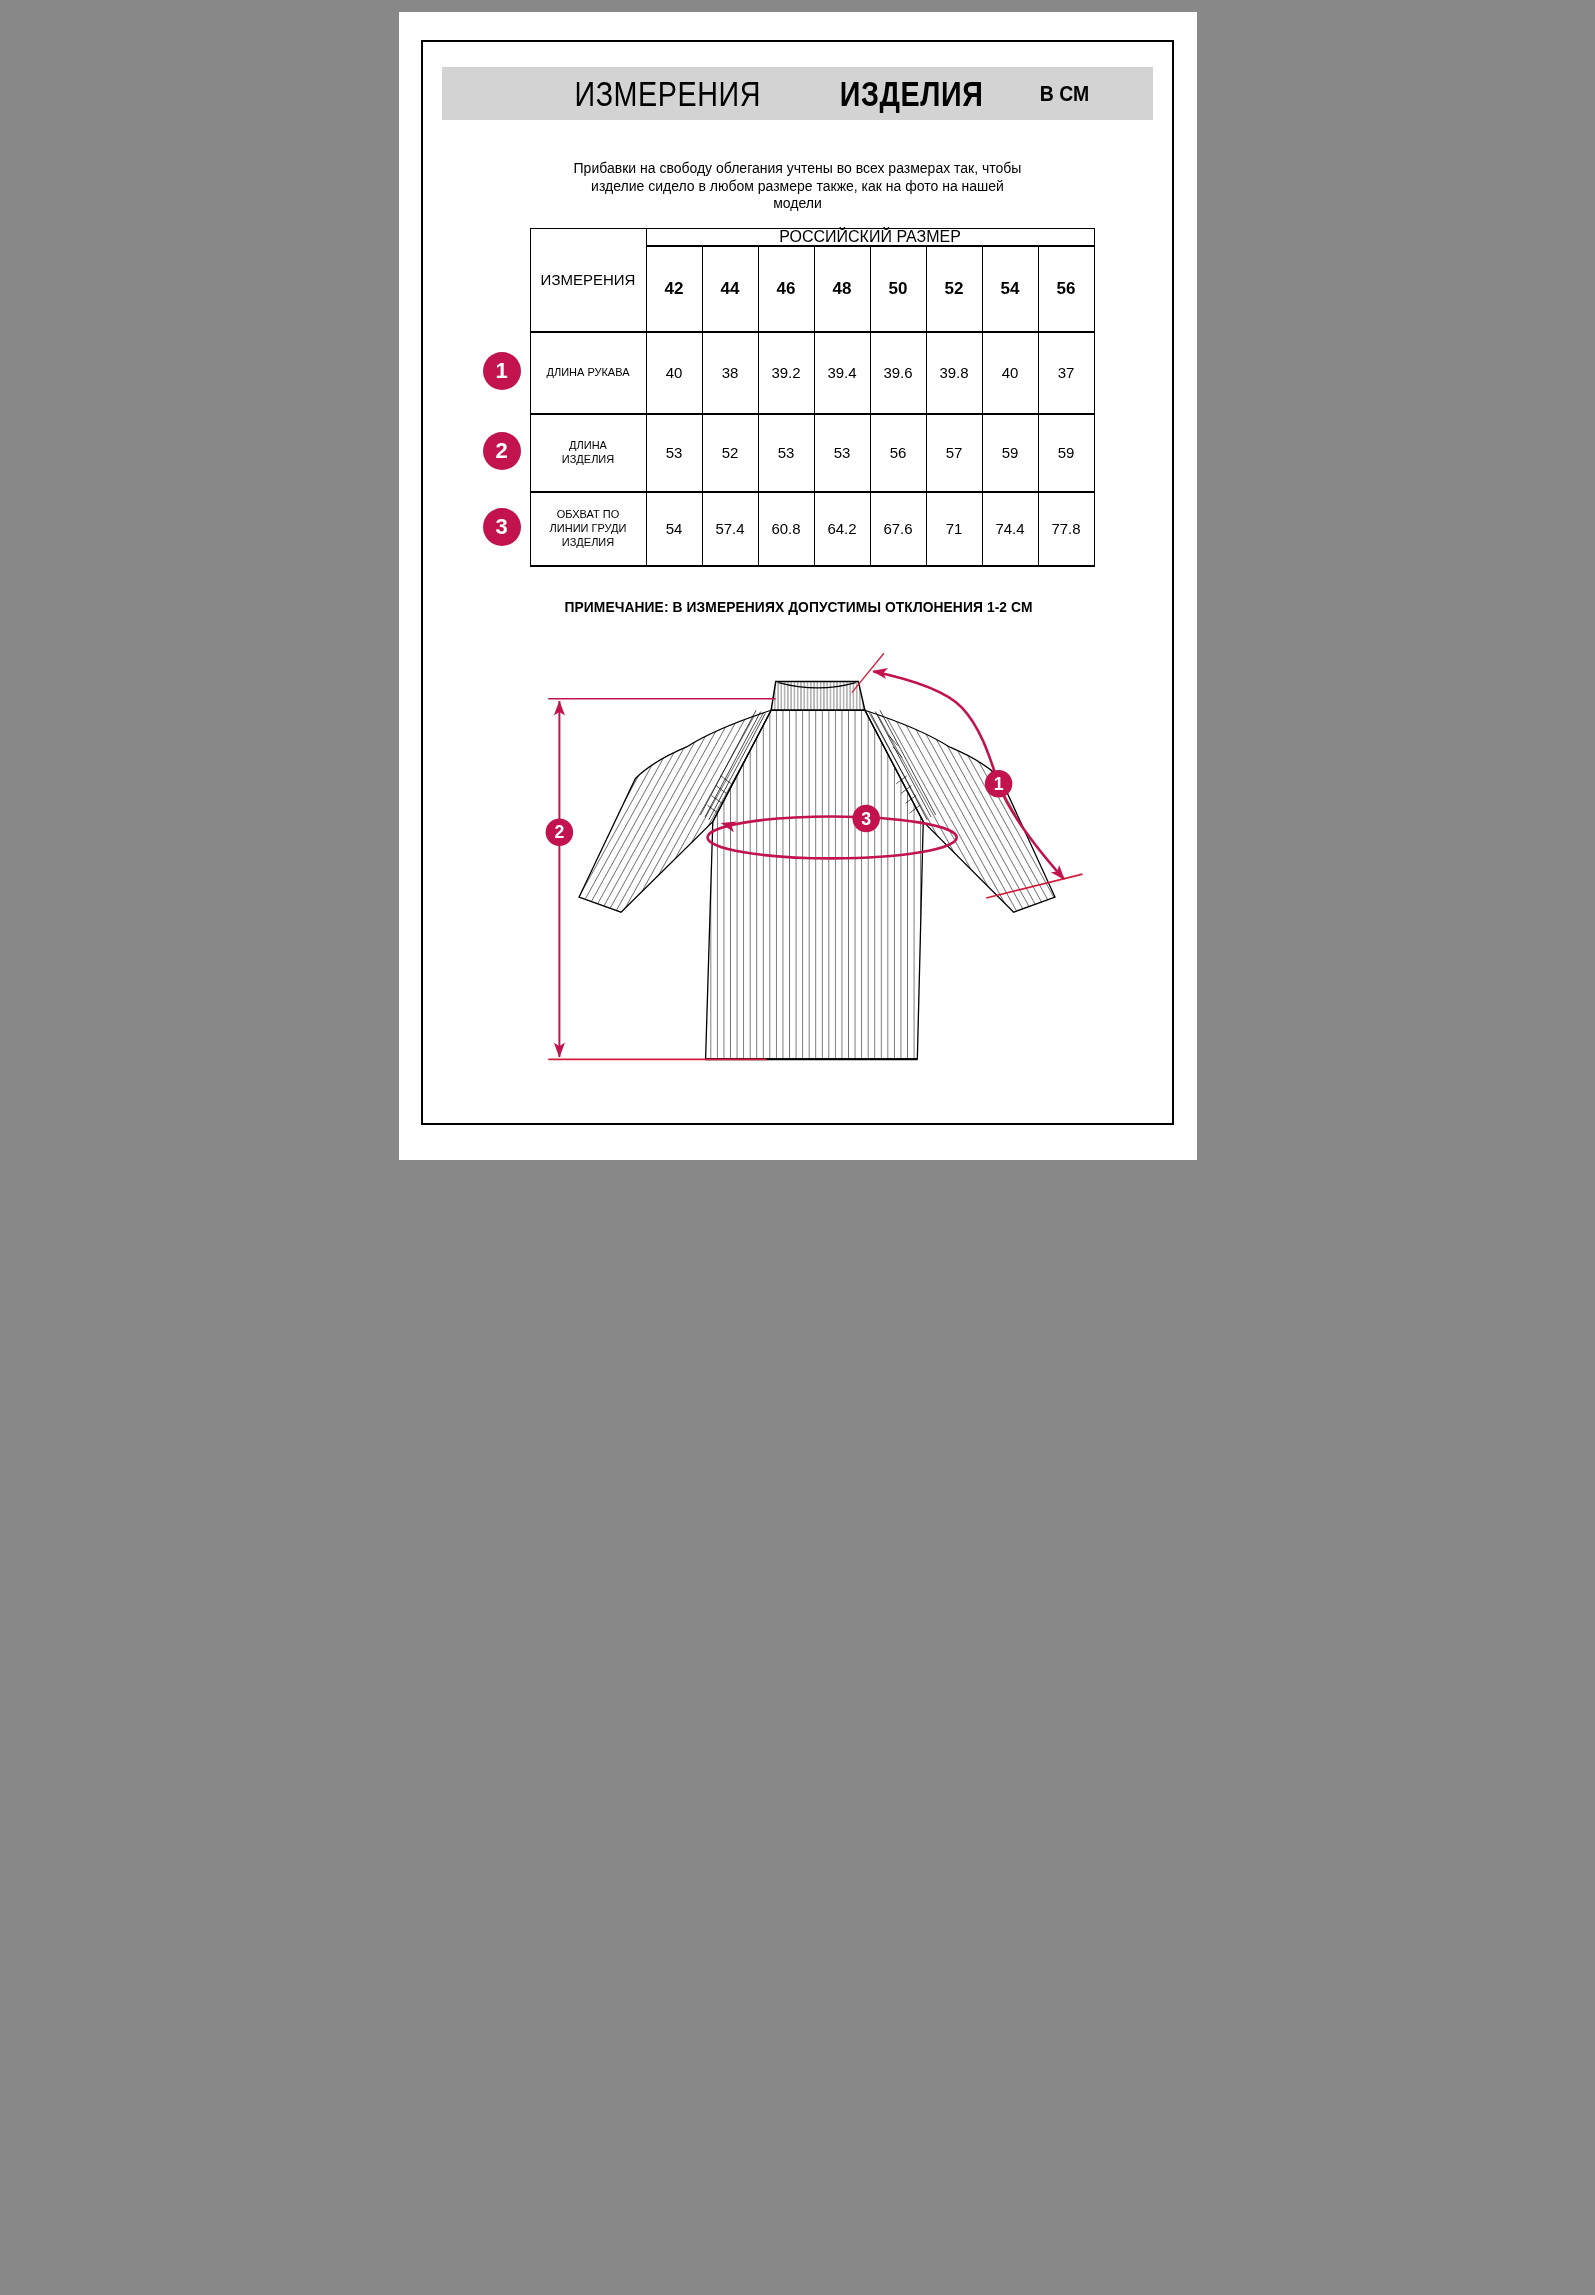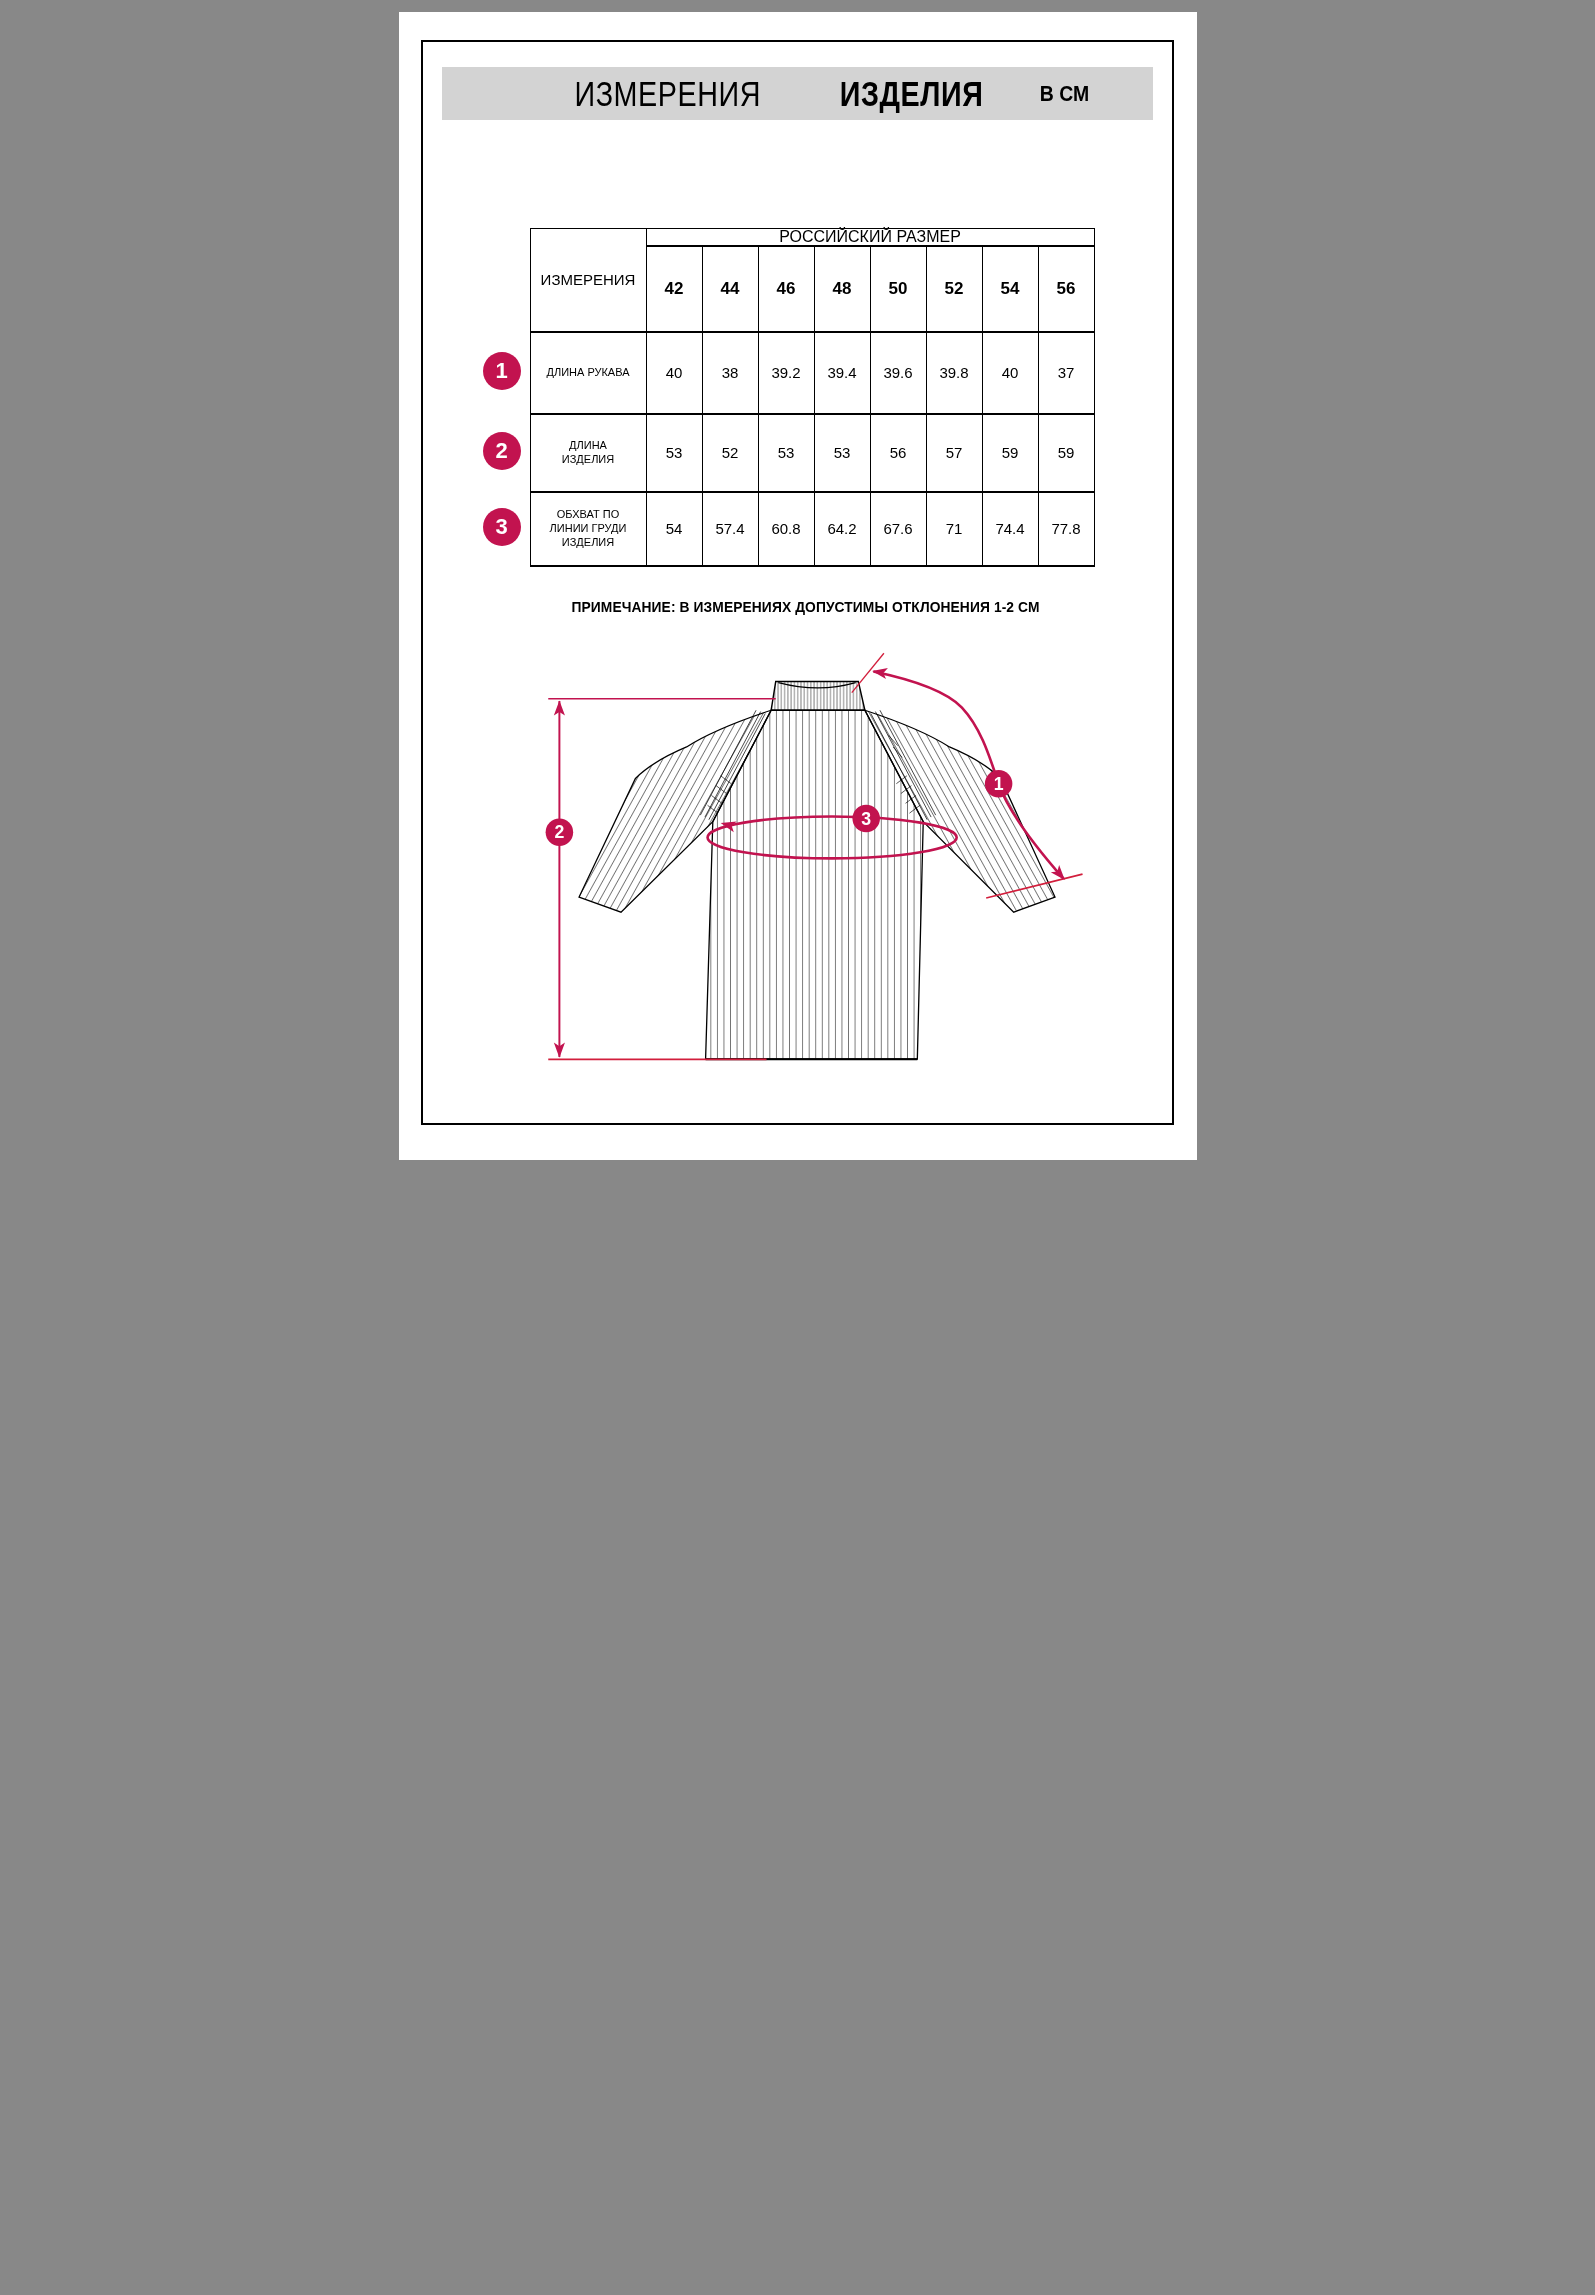--- a/index.html
+++ b/index.html
@@ -23,21 +23,21 @@
   .t3{font-size:21.6px; font-weight:700; margin-left:38px; display:inline-block; transform:scaleX(0.9);}
   .article{
     position:absolute; left:0; top:118px; width:798px; text-align:center;
     font-size:22px; font-weight:400;
   }
   .desc{
     position:absolute; left:0; top:148px; width:798px; text-align:center;
     font-size:14px; line-height:17.7px; white-space:pre-line;
   }
   .note{
-    position:absolute; left:8px; top:588px; width:798px; text-align:center;
+    position:absolute; left:1px; top:588px; width:798px; text-align:center;
     font-size:13.8px; font-weight:700; letter-spacing:0.1px;
   }
   
   .sizetable{
     position:absolute; left:131px; top:216px;
     display:grid;
     grid-template-columns:115px repeat(8,56px);
     grid-template-rows:17.7px 84px 82px 78px 74px;
     border:1.6px solid #000; border-bottom:2.6px solid #000;
     box-sizing:content-box;
@@ -61,20 +61,23 @@
 
 <div class="page">
   <div class="frame"></div>
 
   <div class="titlebar">
     <span class="t1">ИЗМЕРЕНИЯ</span>
     <span class="t2">ИЗДЕЛИЯ</span>
     <span class="t3">В СМ</span>
   </div>
 
+  <div class="desc">Прибавки на свободу облегания учтены во всех размерах так, чтобы
+изделие сидело в любом размере также, как на фото на нашей
+модели</div>
 
   <div class="sizetable">
     <div class="cell corner">ИЗМЕРЕНИЯ</div>
     <div class="cell szhead">РОССИЙСКИЙ РАЗМЕР</div>
 
     <div class="cell szcell">42</div>
     <div class="cell szcell">44</div>
     <div class="cell szcell">46</div>
     <div class="cell szcell">48</div>
     <div class="cell szcell">50</div>

